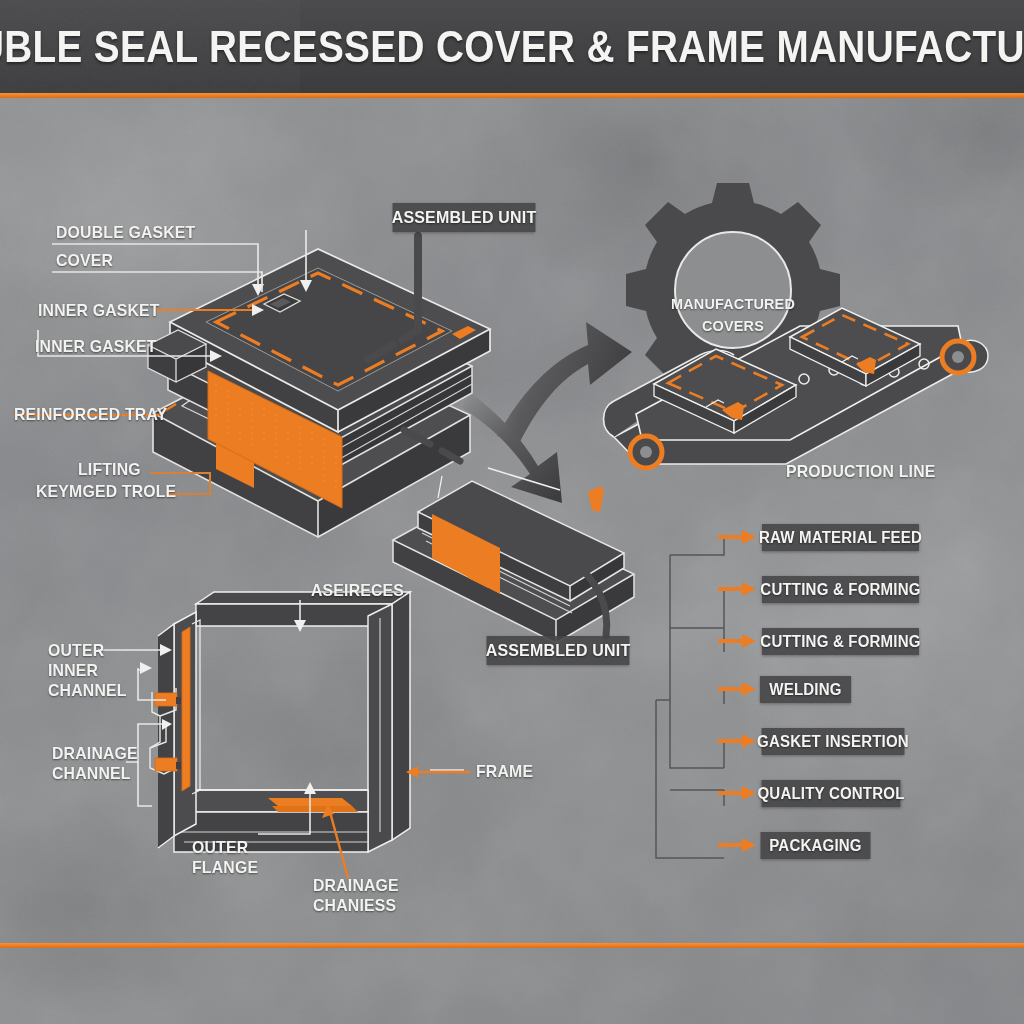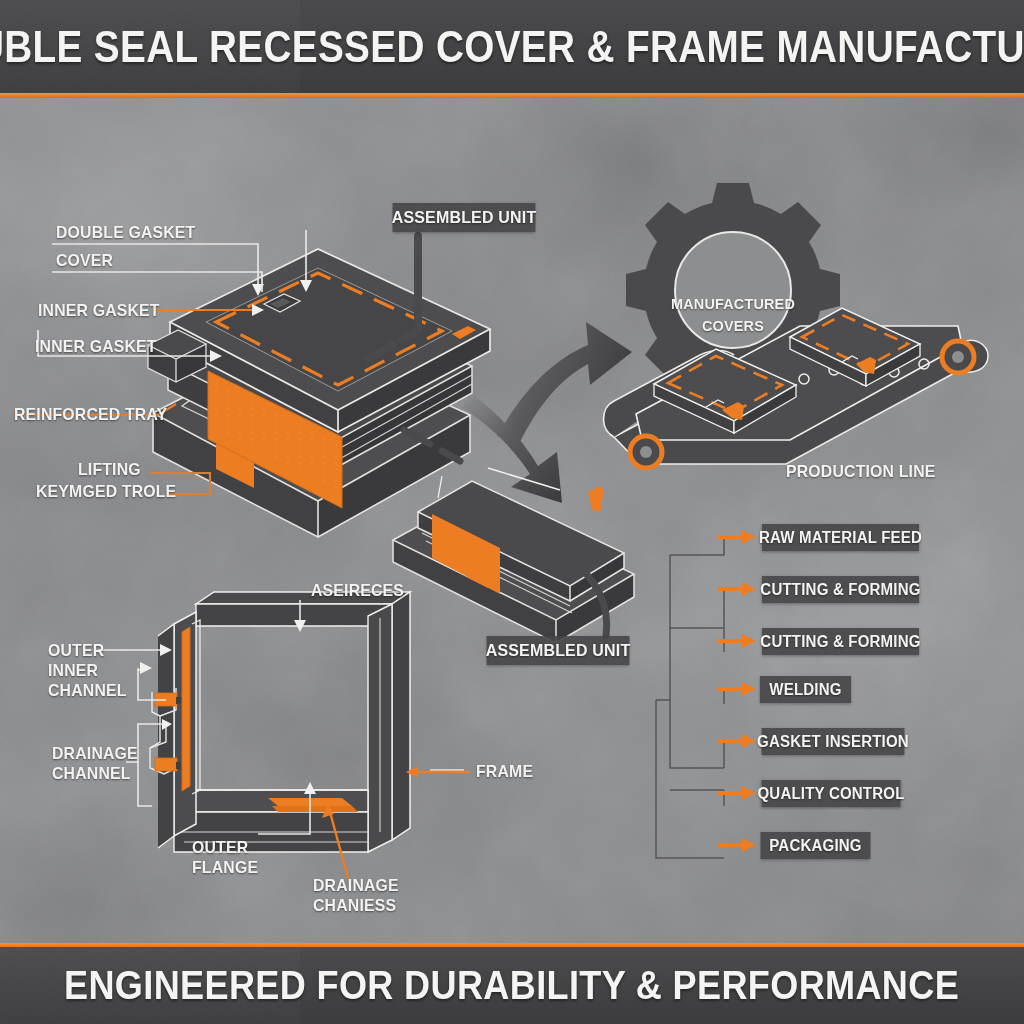--- a/index.html
+++ b/index.html
@@ -410,26 +410,20 @@
 
   <div class="bar" id="header">
     <svg class="bar-texture">
       <rect width="1024" height="93" filter="url(#grain)" fill="#555"></rect>
     </svg>
     <div class="bar-text">DOUBLE SEAL RECESSED COVER &amp; FRAME MANUFACTURER</div>
   </div>
   <div class="bar-rule" id="header-rule"></div>
 
   <div class="bar-rule" id="footer-rule"></div>
-  <div class="bar" id="footer">
-    <svg class="bar-texture">
-      <rect width="1024" height="77" filter="url(#grain)" fill="#555"></rect>
-    </svg>
-    <div class="bar-text">ENGINEERED FOR DURABILITY &amp; PERFORMANCE</div>
-  </div>
 
   <div class="lbl" style="left:56px;top:223px;">DOUBLE GASKET</div>
   <div class="lbl" style="left:56px;top:251px;">COVER</div>
   <div class="lbl" style="left:38px;top:301px;">INNER GASKET</div>
   <div class="lbl" style="left:35px;top:337px;">INNER GASKET</div>
   <div class="lbl" style="left:14px;top:405px;">REINFORCED TRAY</div>
   <div class="lbl" style="left:78px;top:460px;">LIFTING</div>
   <div class="lbl" style="left:36px;top:482px;">KEYMGED TROLE</div>
 
   <div class="lbl" style="left:311px;top:581px;">ASEIRECES</div>

